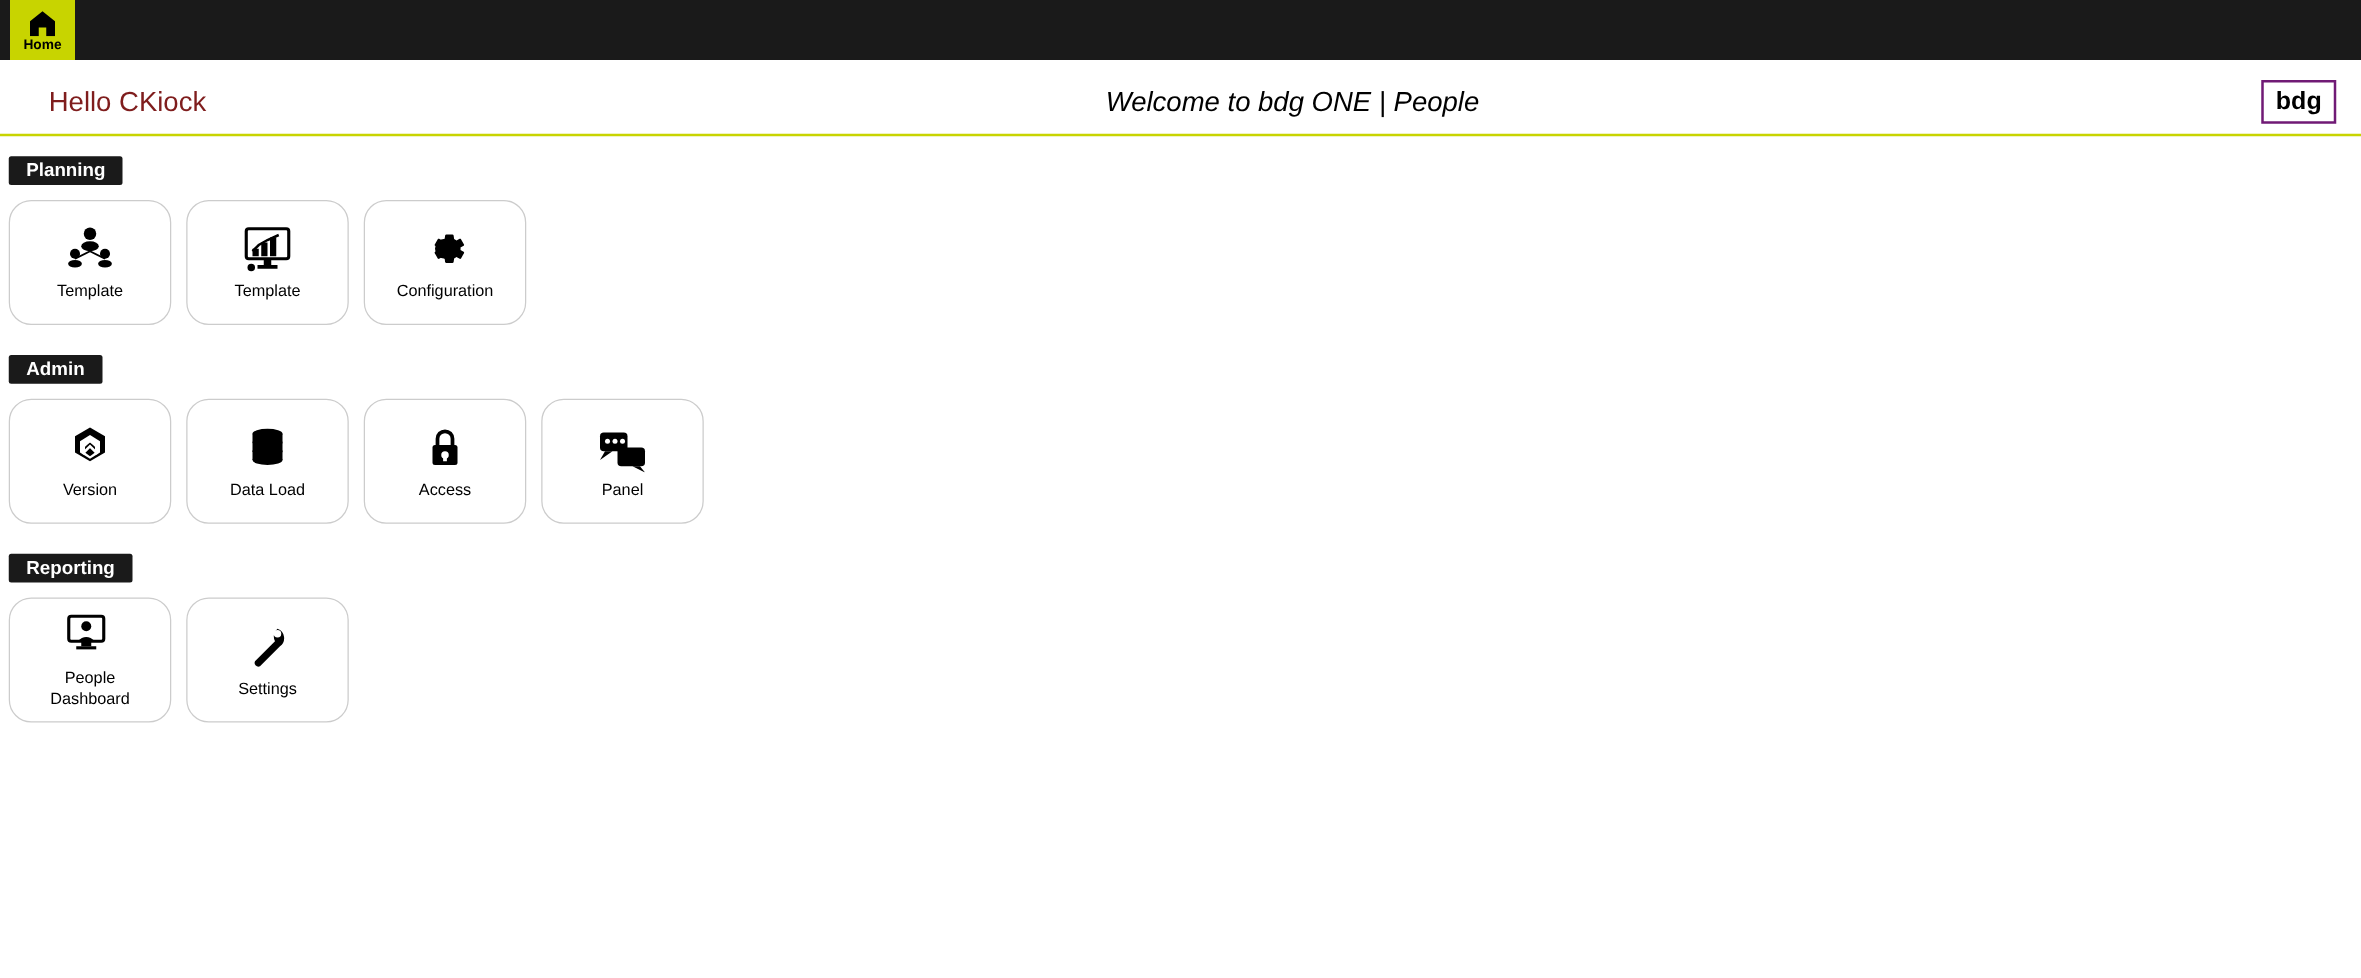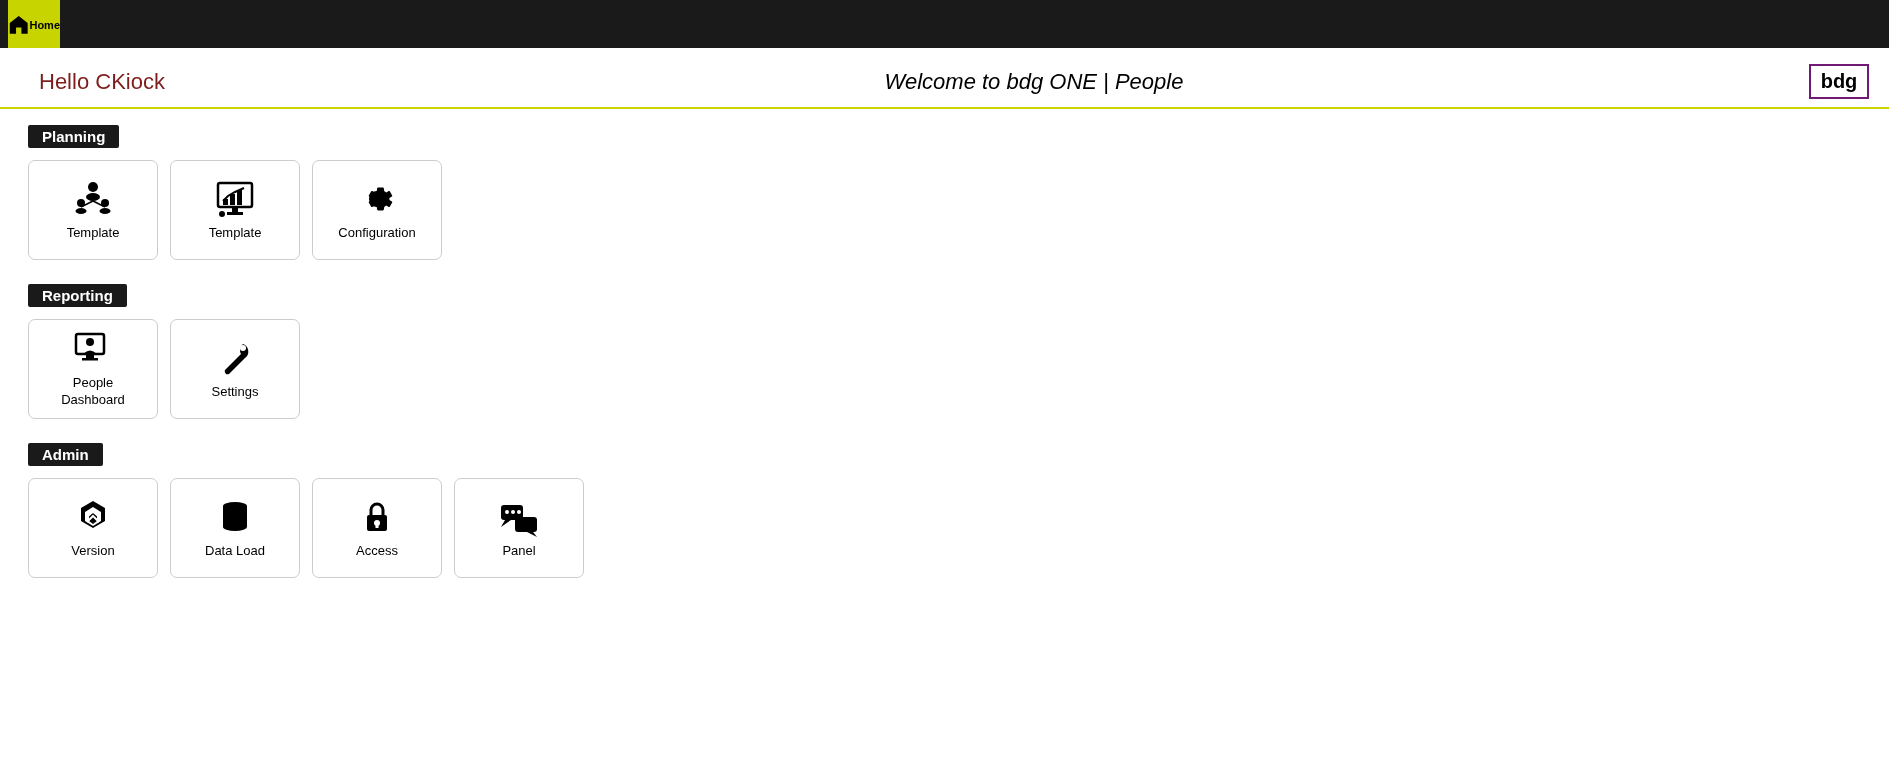--- a/index.html
+++ b/index.html
@@ -8,21 +8,21 @@
     
     .top-nav {
       background: #1a1a1a;
       height: 48px;
       display: flex;
       align-items: center;
       padding: 0 8px;
     }
     .home-btn {
       display: flex;
-      flex-direction: row;
+      flex-direction: column;
       align-items: center;
       justify-content: center;
       background: #c8d400;
       width: 52px;
       height: 48px;
       cursor: pointer;
       border: none;
     }
     .home-btn .home-icon-svg {
       width: 24px;
@@ -67,21 +67,21 @@
       text-align: center;
     }
     .divider {
       height: 2px;
       background: #c8d400;
       margin: 0 0 16px 0;
     }
 
     
     .main {
-      padding: 0 20px 20px 28px;
+      padding: 0 20px 20px 7px;
     }
 
     
     .section-label {
       display: inline-block;
       background: #1a1a1a;
       color: #fff;
       font-size: 15px;
       font-weight: bold;
       padding: 3px 14px;
@@ -92,21 +92,21 @@
     
     .cards-row {
       display: flex;
       flex-wrap: wrap;
       gap: 12px;
       margin-bottom: 24px;
     }
 
     .card {
       border: 1.5px solid #ccc;
-      border-radius: 7px;
+      border-radius: 18px;
       width: 130px;
       height: 100px;
       display: flex;
       flex-direction: column;
       align-items: center;
       justify-content: center;
       cursor: pointer;
       background: #fff;
       transition: background 0.15s;
     }
@@ -192,50 +192,20 @@
           <path d="M20 12a8 8 0 1 0 0 16 8 8 0 0 0 0-16zm0 12a4 4 0 1 1 0-8 4 4 0 0 1 0 8z"></path>
           <path d="M34.9 22.4l-2.5-1.4c.1-.7.1-1.3 0-2l2.5-1.4c.4-.2.5-.7.3-1.1l-2.4-4.2c-.2-.4-.7-.5-1.1-.3l-2.5 1.4c-.6-.5-1.2-.9-1.9-1.2l-.4-2.8c-.1-.5-.5-.8-1-.8h-4.8c-.5 0-.9.3-1 .8l-.4 2.8c-.7.3-1.3.7-1.9 1.2l-2.5-1.4c-.4-.2-.9-.1-1.1.3l-2.4 4.2c-.2.4-.1.9.3 1.1l2.5 1.4c-.1.7-.1 1.3 0 2l-2.5 1.4c-.4.2-.5.7-.3 1.1l2.4 4.2c.2.4.7.5 1.1.3l2.5-1.4c.6.5 1.2.9 1.9 1.2l.4 2.8c.1.5.5.8 1 .8h4.8c.5 0 .9-.3 1-.8l.4-2.8c.7-.3 1.3-.7 1.9-1.2l2.5 1.4c.4.2.9.1 1.1-.3l2.4-4.2c.2-.4.1-.9-.3-1.1z"></path>
         </svg>
         <span class="card-label">Configuration</span>
       </div>
 
     </div>
   </div>
 
   <div>
-    <span class="section-label">Reporting</span>
-    <div class="cards-row">
-
-      <div class="card">
-        <svg class="icon-svg" viewBox="0 0 40 40" fill="#000">
-
-          <rect x="3" y="5" width="28" height="20" rx="2" ry="2" fill="none" stroke="#000" stroke-width="2.5"></rect>
-          <rect x="13" y="25" width="8" height="4"></rect>
-          <rect x="9" y="29" width="16" height="2.5"></rect>
-
-          <circle cx="17" cy="13" r="4"></circle>
-          <path d="M10 25 Q17 18 24 25"></path>
-        </svg>
-        <span class="card-label" style="white-space:pre-line; text-align:center; font-size:13px;">People
-Dashboard</span>
-      </div>
-
-      <div class="card">
-        <svg class="icon-svg" viewBox="0 0 40 40" fill="none" stroke="#000" stroke-width="2.5">
-
-          <path d="M28 6 a8 8 0 0 1 2 14l-16 16a3 3 0 0 1-4-4l16-16A8 8 0 0 1 28 6z" fill="#000" stroke="none"></path>
-          <circle cx="28" cy="10" r="3" fill="#fff" stroke="none"></circle>
-        </svg>
-        <span class="card-label">Settings</span>
-      </div>
-
-    </div>
-  </div>
-
-  <div>
     <span class="section-label">Admin</span>
     <div class="cards-row">
 
       <div class="card">
         <svg class="icon-svg" viewBox="0 0 40 40" fill="#000">
 
           <polygon points="20,4 32,11 32,24 20,31 8,24 8,11"></polygon>
           <polygon points="20,10 28,15 28,24 20,29 12,24 12,15" fill="#fff"></polygon>
           <polygon points="20,16 24,19 24,24 20,27 16,24 16,19" fill="#000"></polygon>
 
@@ -284,13 +254,43 @@
           <circle cx="8" cy="15" r="2" fill="#fff"></circle>
           <circle cx="14" cy="15" r="2" fill="#fff"></circle>
           <circle cx="20" cy="15" r="2" fill="#fff"></circle>
         </svg>
         <span class="card-label">Panel</span>
       </div>
 
     </div>
   </div>
 
+  <div>
+    <span class="section-label">Reporting</span>
+    <div class="cards-row">
+
+      <div class="card">
+        <svg class="icon-svg" viewBox="0 0 40 40" fill="#000">
+
+          <rect x="3" y="5" width="28" height="20" rx="2" ry="2" fill="none" stroke="#000" stroke-width="2.5"></rect>
+          <rect x="13" y="25" width="8" height="4"></rect>
+          <rect x="9" y="29" width="16" height="2.5"></rect>
+
+          <circle cx="17" cy="13" r="4"></circle>
+          <path d="M10 25 Q17 18 24 25"></path>
+        </svg>
+        <span class="card-label" style="white-space:pre-line; text-align:center; font-size:13px;">People
+Dashboard</span>
+      </div>
+
+      <div class="card">
+        <svg class="icon-svg" viewBox="0 0 40 40" fill="none" stroke="#000" stroke-width="2.5">
+
+          <path d="M28 6 a8 8 0 0 1 2 14l-16 16a3 3 0 0 1-4-4l16-16A8 8 0 0 1 28 6z" fill="#000" stroke="none"></path>
+          <circle cx="28" cy="10" r="3" fill="#fff" stroke="none"></circle>
+        </svg>
+        <span class="card-label">Settings</span>
+      </div>
+
+    </div>
+  </div>
+
 </div>
 
 </body></html>

